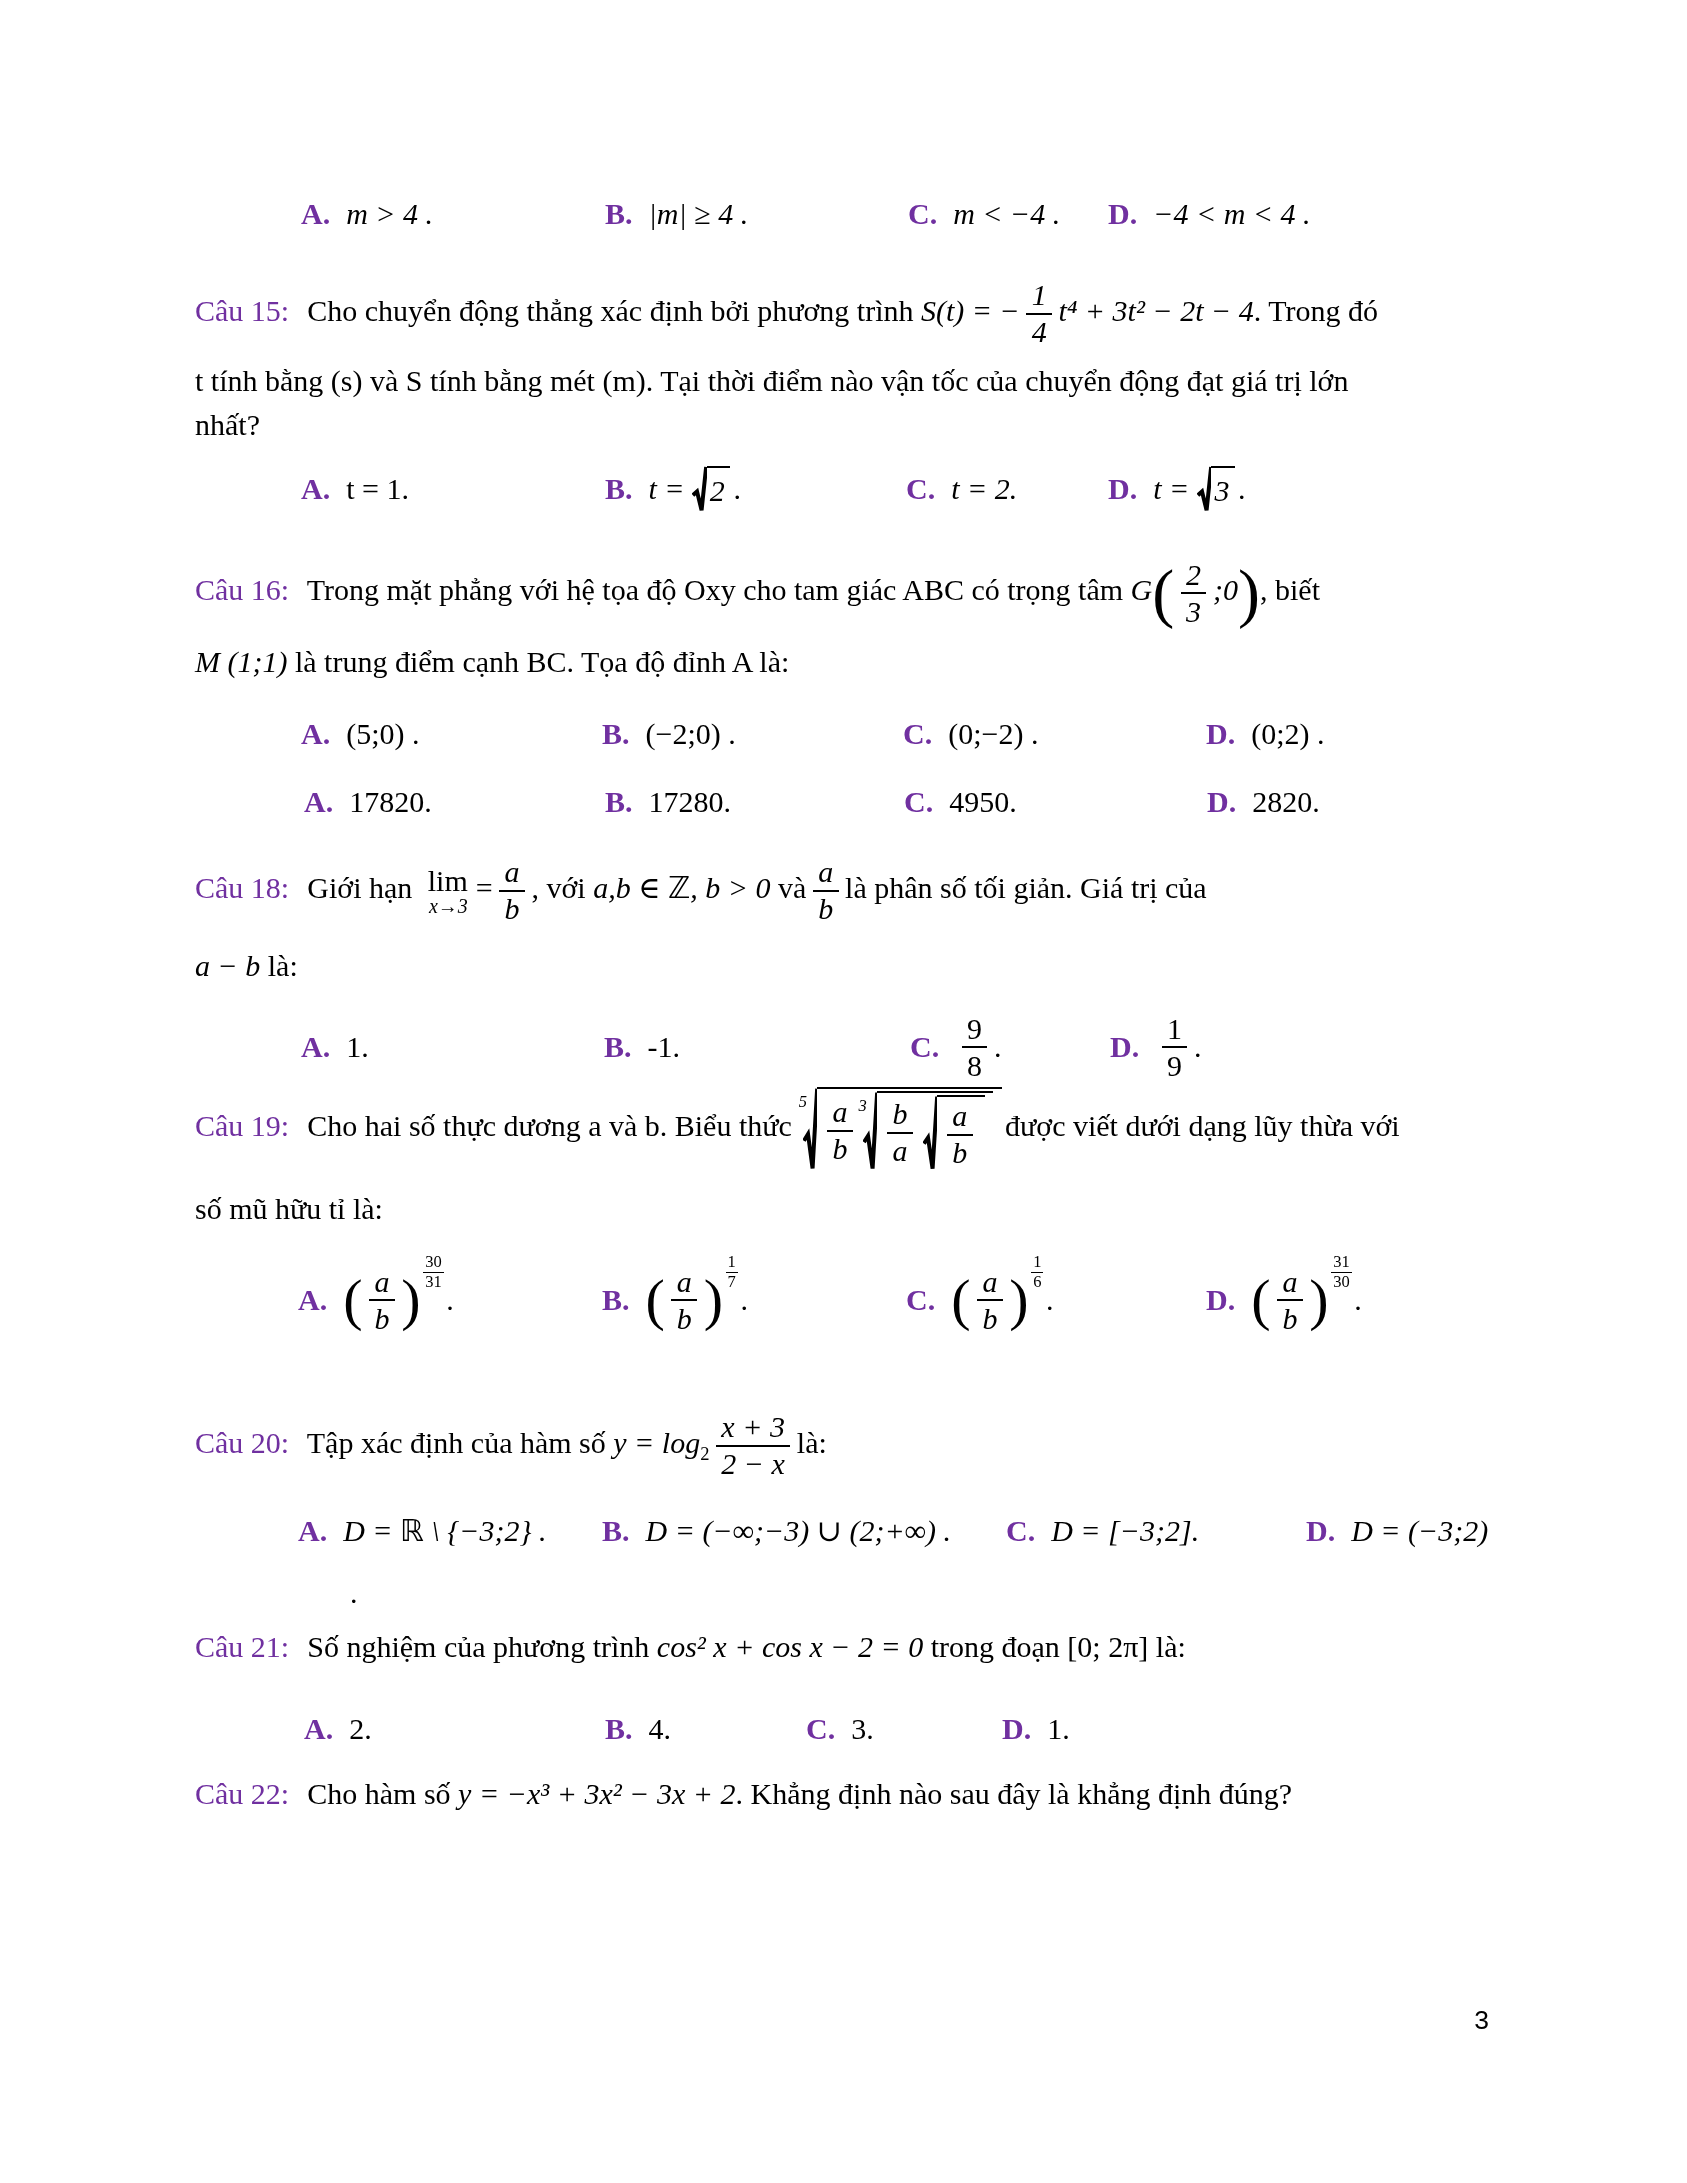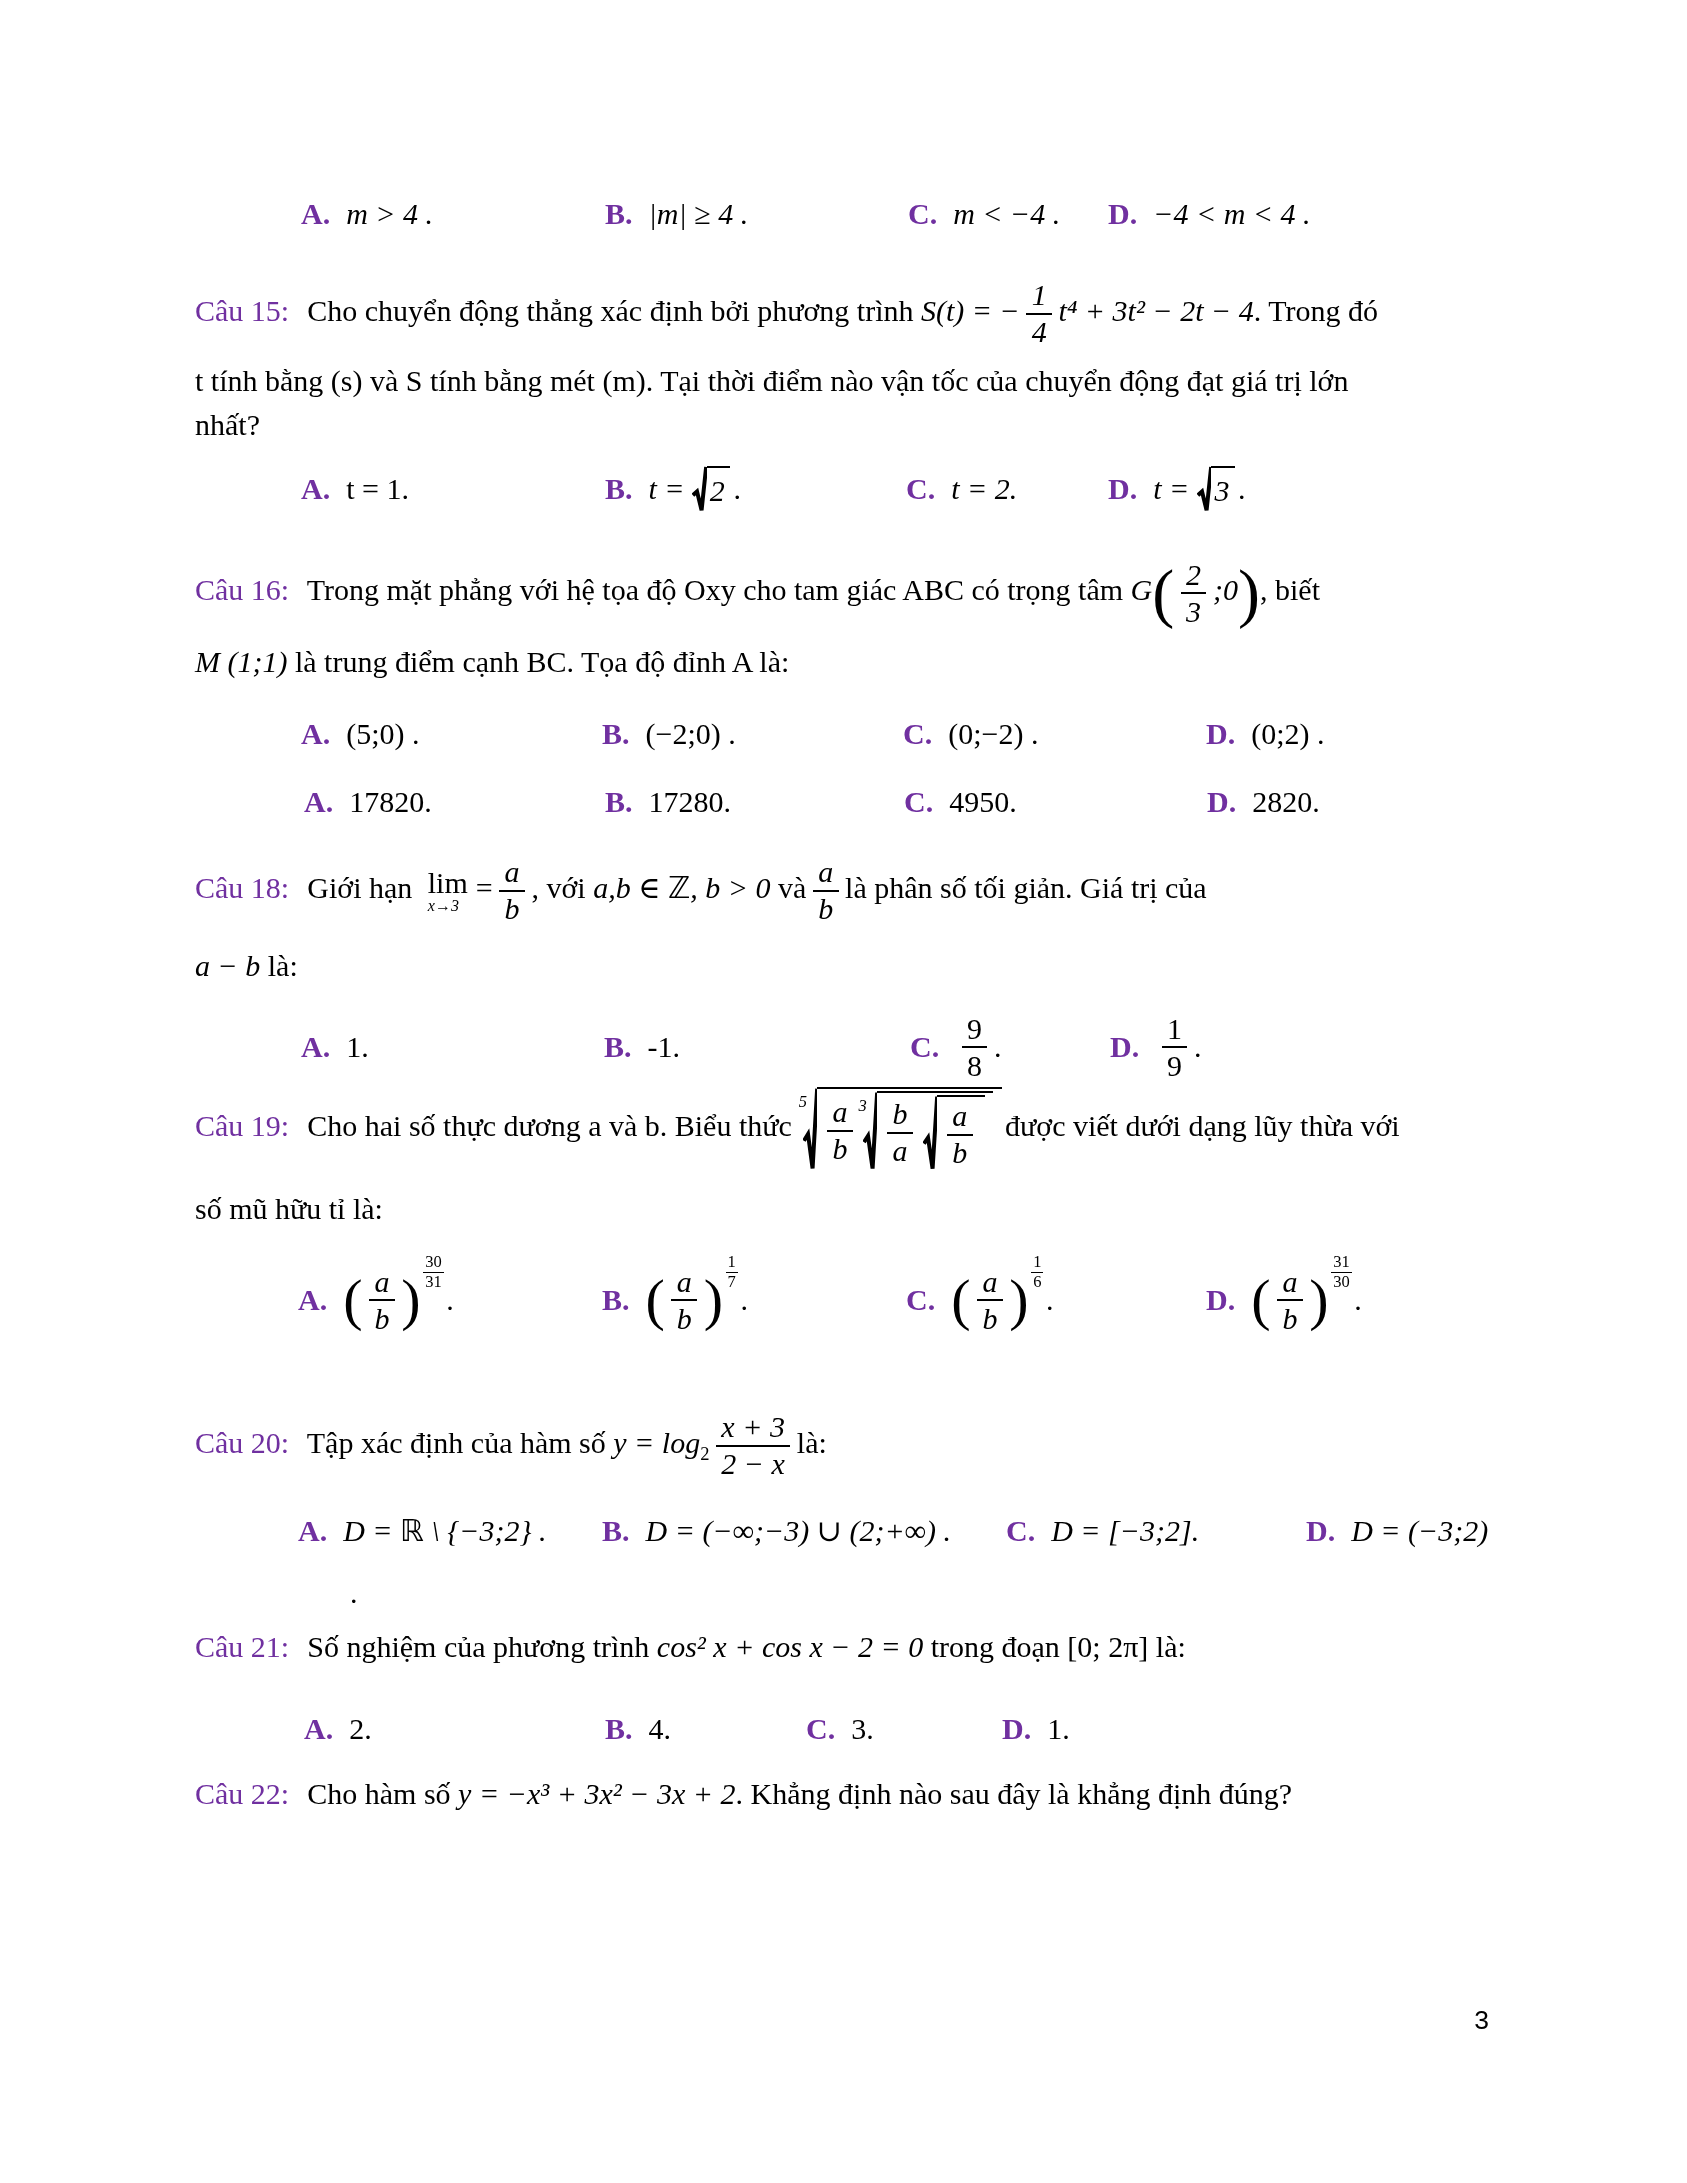--- a/index.html
+++ b/index.html
@@ -22,22 +22,22 @@
   .frac .num, .frac .den { display:inline-flex; align-items:center; justify-content:center; padding:1.3px 5.3px; font-style:italic; }
   .frac .den { border-top:2.6px solid #000; }
   .frac.upr .num, .frac.upr .den { font-style:normal; }
   
   .rad { display:inline-flex; align-items:stretch; vertical-align:middle; position:relative; margin:0 3.3px; }
   .rad .idx { position:absolute; top:-6.6px; left:-4px; font-size:16.5px; font-style:italic; z-index:2; }
   .rad .sign { width:14.6px; flex:none; display:flex; }
   .rad .sign svg { width:100%; height:100%; display:block; }
   .rad .body { border-top:2px solid #000; display:inline-flex; align-items:center; padding:2px 5.3px 0 3.3px; font-style:italic; }
   
-  .lim { display:inline-flex; flex-direction:column; align-items:flex-start; vertical-align:middle; line-height:1; margin:0 8px; }
-  .lim .under { font-size:16px; font-style:italic; margin-top:0;font-family:Liberation Serif, serif; }
+  .lim { display:inline-flex; flex-direction:column; align-items:flex-end; vertical-align:middle; line-height:1; margin:0 8px; }
+  .lim .under { font-size:20px; font-style:italic; margin-top:0;font-family:Liberation Serif, serif; }
   
   .bp1 { font-size:66px; line-height:1; vertical-align:middle; font-weight:300; }
   .bp2 { font-size:58px; line-height:1; font-weight:300; }
   
   .efrac { display:inline-flex; flex-direction:column; align-items:center; font-size:16.5px; line-height:1.15; transform:translateY(-28px); margin:0 2.6px; font-style:normal; }
   .efrac .d { border-top:1.3px solid #000; padding:0 2px; }
   sub { font-size:18.5px; }
   .page-num { position:absolute; top:2005px; right:198px; font-family:"Liberation Sans","DejaVu Sans",sans-serif; font-size:26.5px; }
   .stray { padding-left:155px; line-height:33px; }
 </style>

